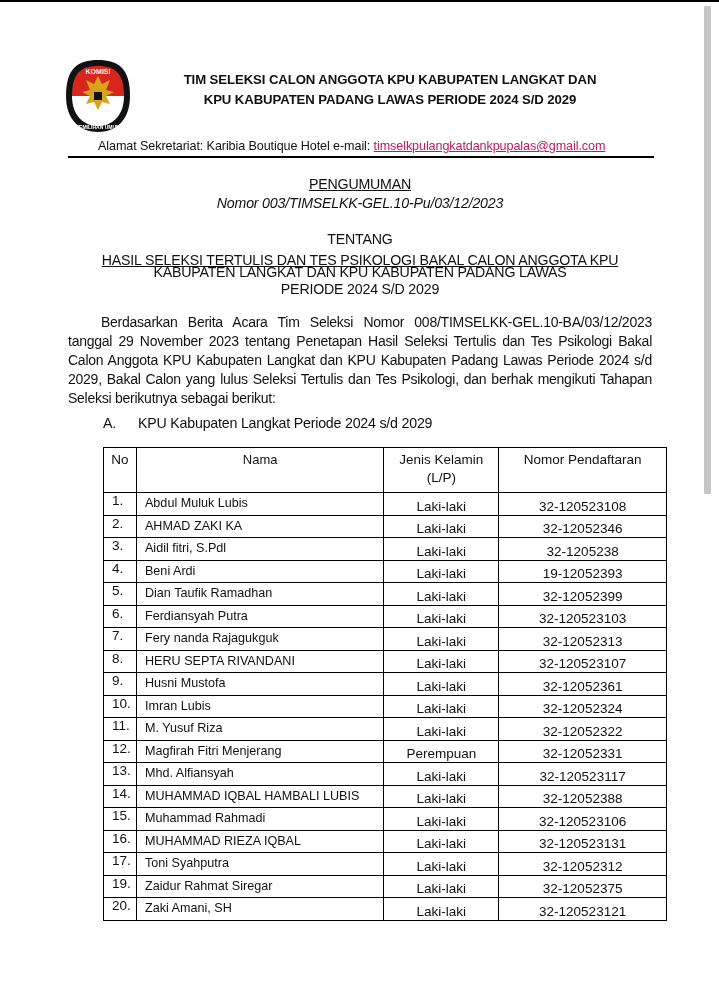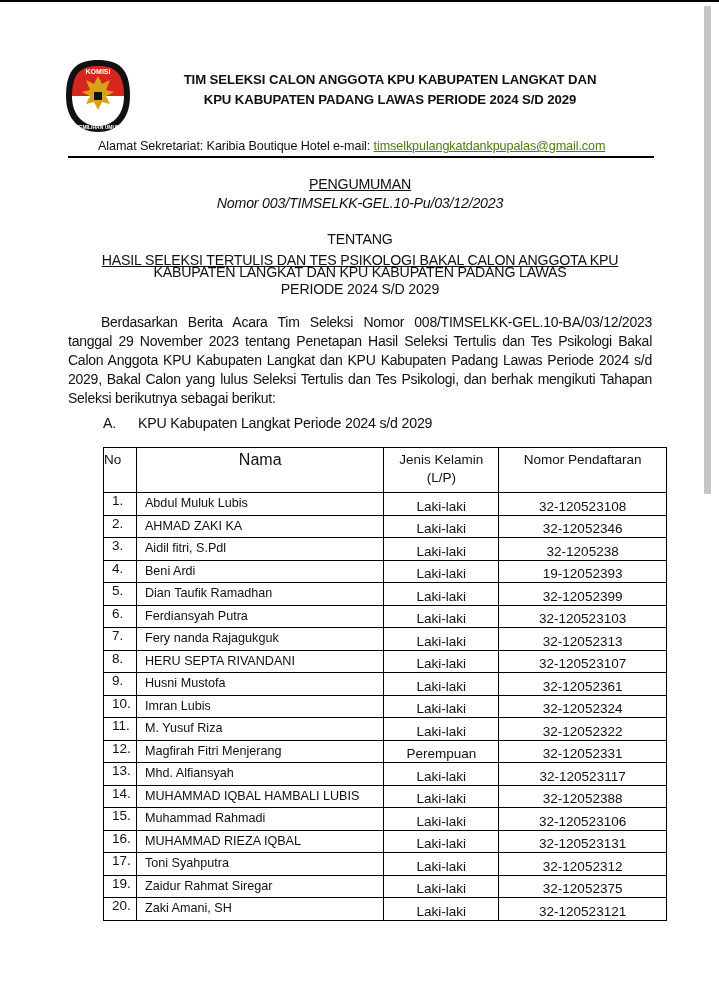--- a/index.html
+++ b/index.html
@@ -4,40 +4,40 @@
   <style>
     * { box-sizing: border-box; margin: 0; padding: 0; }
     html, body { width: 719px; height: 1008px; background: #ffffff; overflow: hidden; }
     body { position: relative; font-family: "Liberation Sans", sans-serif; color: #111; }
     .top-line { position: absolute; left: 0; top: 0; width: 719px; height: 2px; background: #000; }
     .scrollbar { position: absolute; left: 704px; top: 6px; width: 7px; height: 488px; background: #c6c6c6; border-radius: 1px; }
 
     .logo { position: absolute; left: 62px; top: 58px; width: 72px; height: 76px; }
     .header-title { position: absolute; left: 140px; top: 70px; width: 500px; text-align: center; font-weight: bold; font-size: 13.2px; line-height: 20px; letter-spacing: -0.1px; }
     .address { position: absolute; left: 98px; top: 139px; font-size: 12.6px; white-space: nowrap; letter-spacing: -0.1px; }
-    .address a { color: #4d7c0f; text-decoration: underline; }
+    .address a { color: #be185d; text-decoration: underline; }
     .header-rule { position: absolute; left: 68px; top: 156px; width: 586px; height: 2px; background: #000; }
 
     .center { position: absolute; left: 60px; width: 600px; text-align: center; font-size: 14.2px; letter-spacing: -0.2px; }
     .u { text-decoration: underline; }
 
     .para { position: absolute; left: 68px; top: 313px; width: 584px; font-size: 14px; line-height: 19px; text-align: justify; letter-spacing: -0.25px; }
     .para .indent { display: inline-block; width: 33px; }
 
     .section-a { position: absolute; left: 103px; top: 415px; font-size: 14.2px; letter-spacing: -0.2px; }
     .section-a .letter { display: inline-block; width: 35px; }
 
     table { position: absolute; left: 103px; top: 447px; border-collapse: collapse; width: 564px; font-size: 13.5px; }
     th, td { border: 1.3px solid #000; }
     th { font-weight: normal; vertical-align: top; padding-top: 3px; line-height: 18px; height: 45px; }
     td { height: 22.5px; vertical-align: bottom; padding-bottom: 1px; }
     .c-no { width: 33px; text-align: left; padding-left: 8px; vertical-align: top; padding-top: 0px; }
-    th.c-no { padding-left: 0; padding-top: 3px; margin-left: 28px; }
+    th.c-no { text-align: center; padding-left: 0; padding-top: 3px; margin-left: 28px; }
     .c-nama { width: 248px; text-align: left; padding-left: 8px; font-size: 12.6px; vertical-align: middle; }
-    th.c-nama { text-align: center; padding-left: 0; font-size: 16px; vertical-align: top; }
+    th.c-nama { text-align: center; padding-left: 0; font-size: 13px; vertical-align: top; }
     .c-jk { width: 115px; text-align: center; }
     .c-nomor { width: 168px; text-align: center; }
   </style>
 </head>
 <body>
 
 <div class="top-line"></div>
 <div class="scrollbar"></div>
 
 <div>

